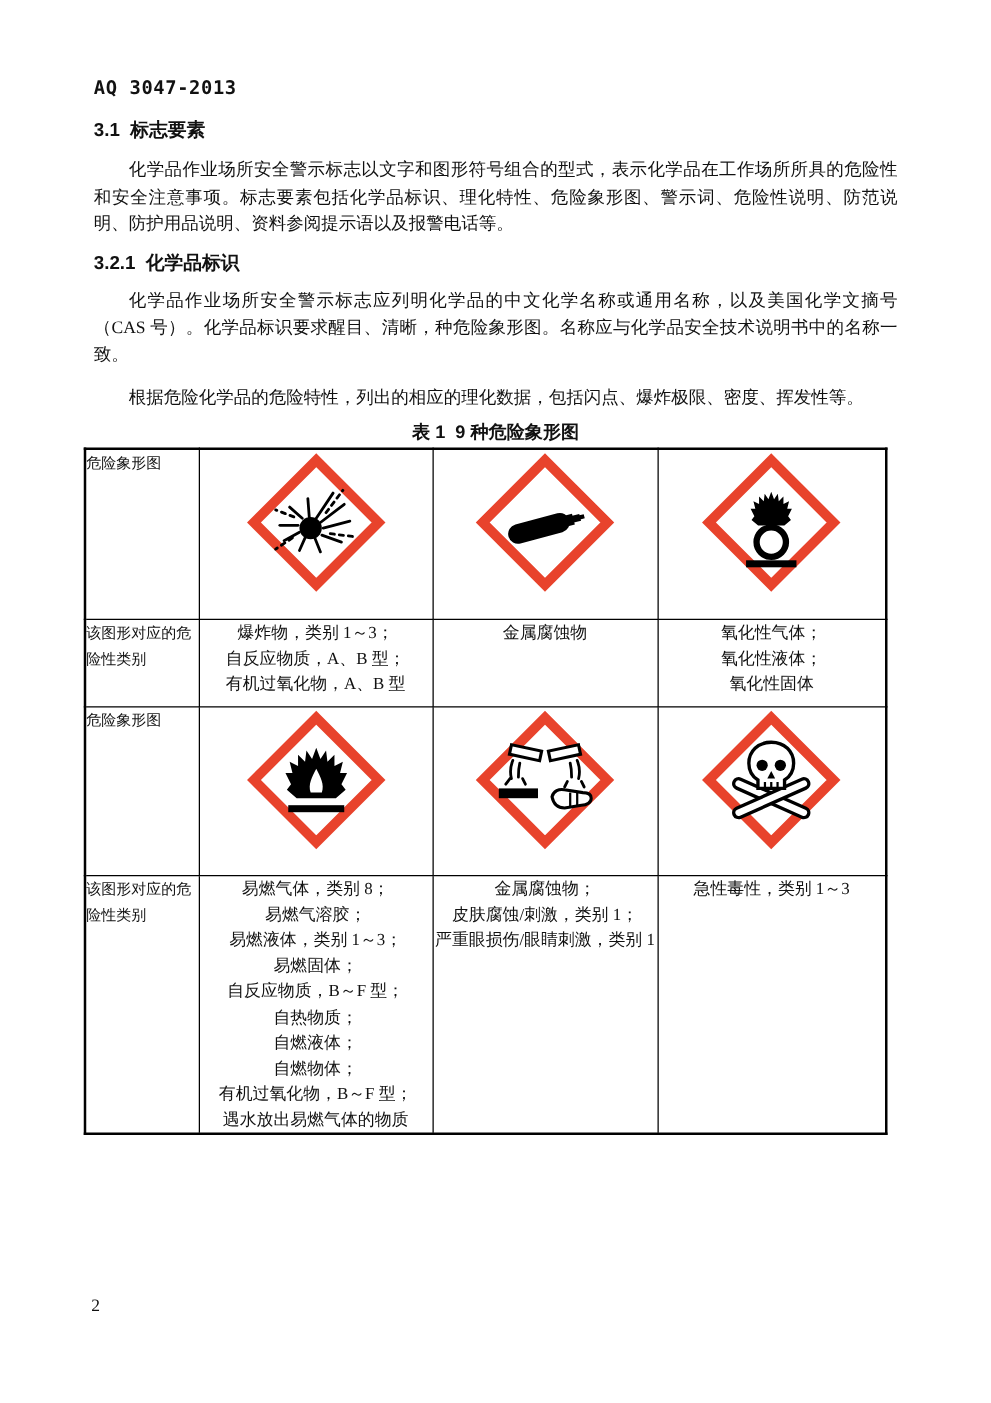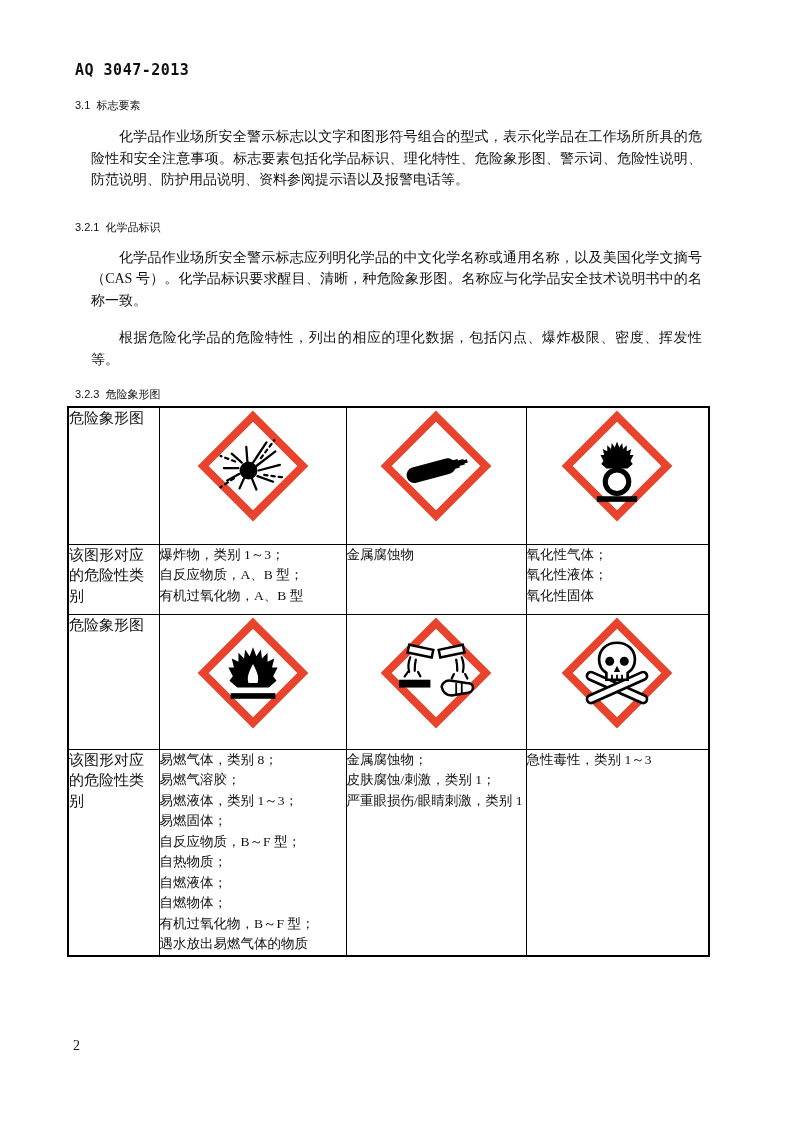--- a/index.html
+++ b/index.html
@@ -2,46 +2,46 @@
 <html lang="zh"><head>
 <meta charset="utf-8">
 <style>
   html,body{margin:0;padding:0;background:#ffffff;}
   .page{position:relative;width:793px;height:1122px;background:#ffffff;overflow:hidden;
         font-family:"Liberation Serif","DejaVu Serif",serif;color:#111;}
   .doc-number{position:absolute;left:75px;top:61px;
         font-family:"DejaVu Sans Mono","Liberation Mono",monospace;
         font-weight:bold;font-size:15px;letter-spacing:0.5px;}
   .content{position:absolute;left:75px;top:94px;width:643px;}
-  .h{font-family:"Liberation Sans","DejaVu Sans",sans-serif;font-weight:normal;
-     font-size:11px;line-height:16px;margin:0;white-space:pre-wrap;}
+  .h{font-family:"Liberation Sans","DejaVu Sans",sans-serif;font-weight:bold;
+     font-size:15px;line-height:16px;margin:0;white-space:pre-wrap;}
   .h-31{margin-top:3px;}
   .h-32{margin-top:11px;}
-  .h-321{margin-top:28px;}
+  .h-321{margin-top:12px;}
   .h-322{margin-top:13px;}
   .h-323{margin-top:14px;}
-  .p{font-size:14px;line-height:21.5px;text-align:justify;text-indent:2em;margin:16px;}
+  .p{font-size:14px;line-height:21.5px;text-align:justify;text-indent:2em;margin:0;}
   .p-1{margin-top:13px;}
   .p-2{margin-top:12px;}
   .p-3{margin-top:13px;}
   .p-4{margin-top:12px;}
   .tbl-title{font-family:"Liberation Sans","DejaVu Sans",sans-serif;font-weight:bold;
      font-size:14.5px;line-height:16px;text-align:center;margin:8px 0 0 0;white-space:pre-wrap;}
   table.ghs{border-collapse:collapse;table-layout:fixed;margin:4px 0 0 -8px;
      width:641px;border:2px solid #000;}
   table.ghs td{border:1px solid #000;padding:0;vertical-align:top;overflow:hidden;}
   .col-a{width:91px;}.col-b{width:187px;}.col-c{width:180px;}.col-d{width:183px;}
   tr.row-picto-1{height:137px;}
   tr.row-cat-1{height:70px;}
   tr.row-picto-2{height:135px;}
   tr.row-cat-2{height:203px;}
-  td.label-cell{font-size:15px;line-height:20.5px;padding:3px 6px 0 8px;}
+  td.label-cell{font-size:12px;line-height:20.5px;padding:3px 6px 0 8px;}
   td.picto-cell{vertical-align:middle;text-align:center;}
   td.cat-cell{font-size:13.5px;line-height:20.5px;padding:3px 8px 0 10px;}
-  .cat-line{line-height:20.5px;}
+  .cat-line{line-height:20.5px;text-align:center;}
   svg.picto{width:112px;height:112px;display:block;margin:2px auto 0 auto;}
   .dframe{fill:#ffffff;stroke:#e8432c;stroke-width:7;stroke-linejoin:miter;}
   .page-number{position:absolute;left:73px;top:1038px;font-size:14px;}
   .defs-holder{position:absolute;width:0;height:0;overflow:hidden;}
 </style>
 </head>
 <body>
 
 <div class="defs-holder">
 <svg xmlns="http://www.w3.org/2000/svg" xmlns:xlink="http://www.w3.org/1999/xlink" width="0" height="0">
@@ -144,22 +144,22 @@
 
     <p class="h h-31">3.1  标志要素</p>
     <p class="p p-1">化学品作业场所安全警示标志以文字和图形符号组合的型式，表示化学品在工作场所所具的危险性和安全注意事项。标志要素包括化学品标识、理化特性、危险象形图、警示词、危险性说明、防范说明、防护用品说明、资料参阅提示语以及报警电话等。</p>
 
 
     <p class="h h-321">3.2.1  化学品标识</p>
     <p class="p p-2">化学品作业场所安全警示标志应列明化学品的中文化学名称或通用名称，以及美国化学文摘号（CAS 号）。化学品标识要求醒目、清晰，种危险象形图。名称应与化学品安全技术说明书中的名称一致。</p>
 
     <p class="p p-3">根据危险化学品的危险特性，列出的相应的理化数据，包括闪点、爆炸极限、密度、挥发性等。</p>
 
-    <p class="h h-323">3.2.3  危险象形图</p>
-
+
+    <p class="tbl-title">表 1  9 种危险象形图</p>
 
     <table class="ghs">
       <colgroup>
         <col class="col-a">
           <col class="col-b">
           <col class="col-c">
           <col class="col-d">
       </colgroup>
       <tbody>
         <tr class="row-picto-1">

